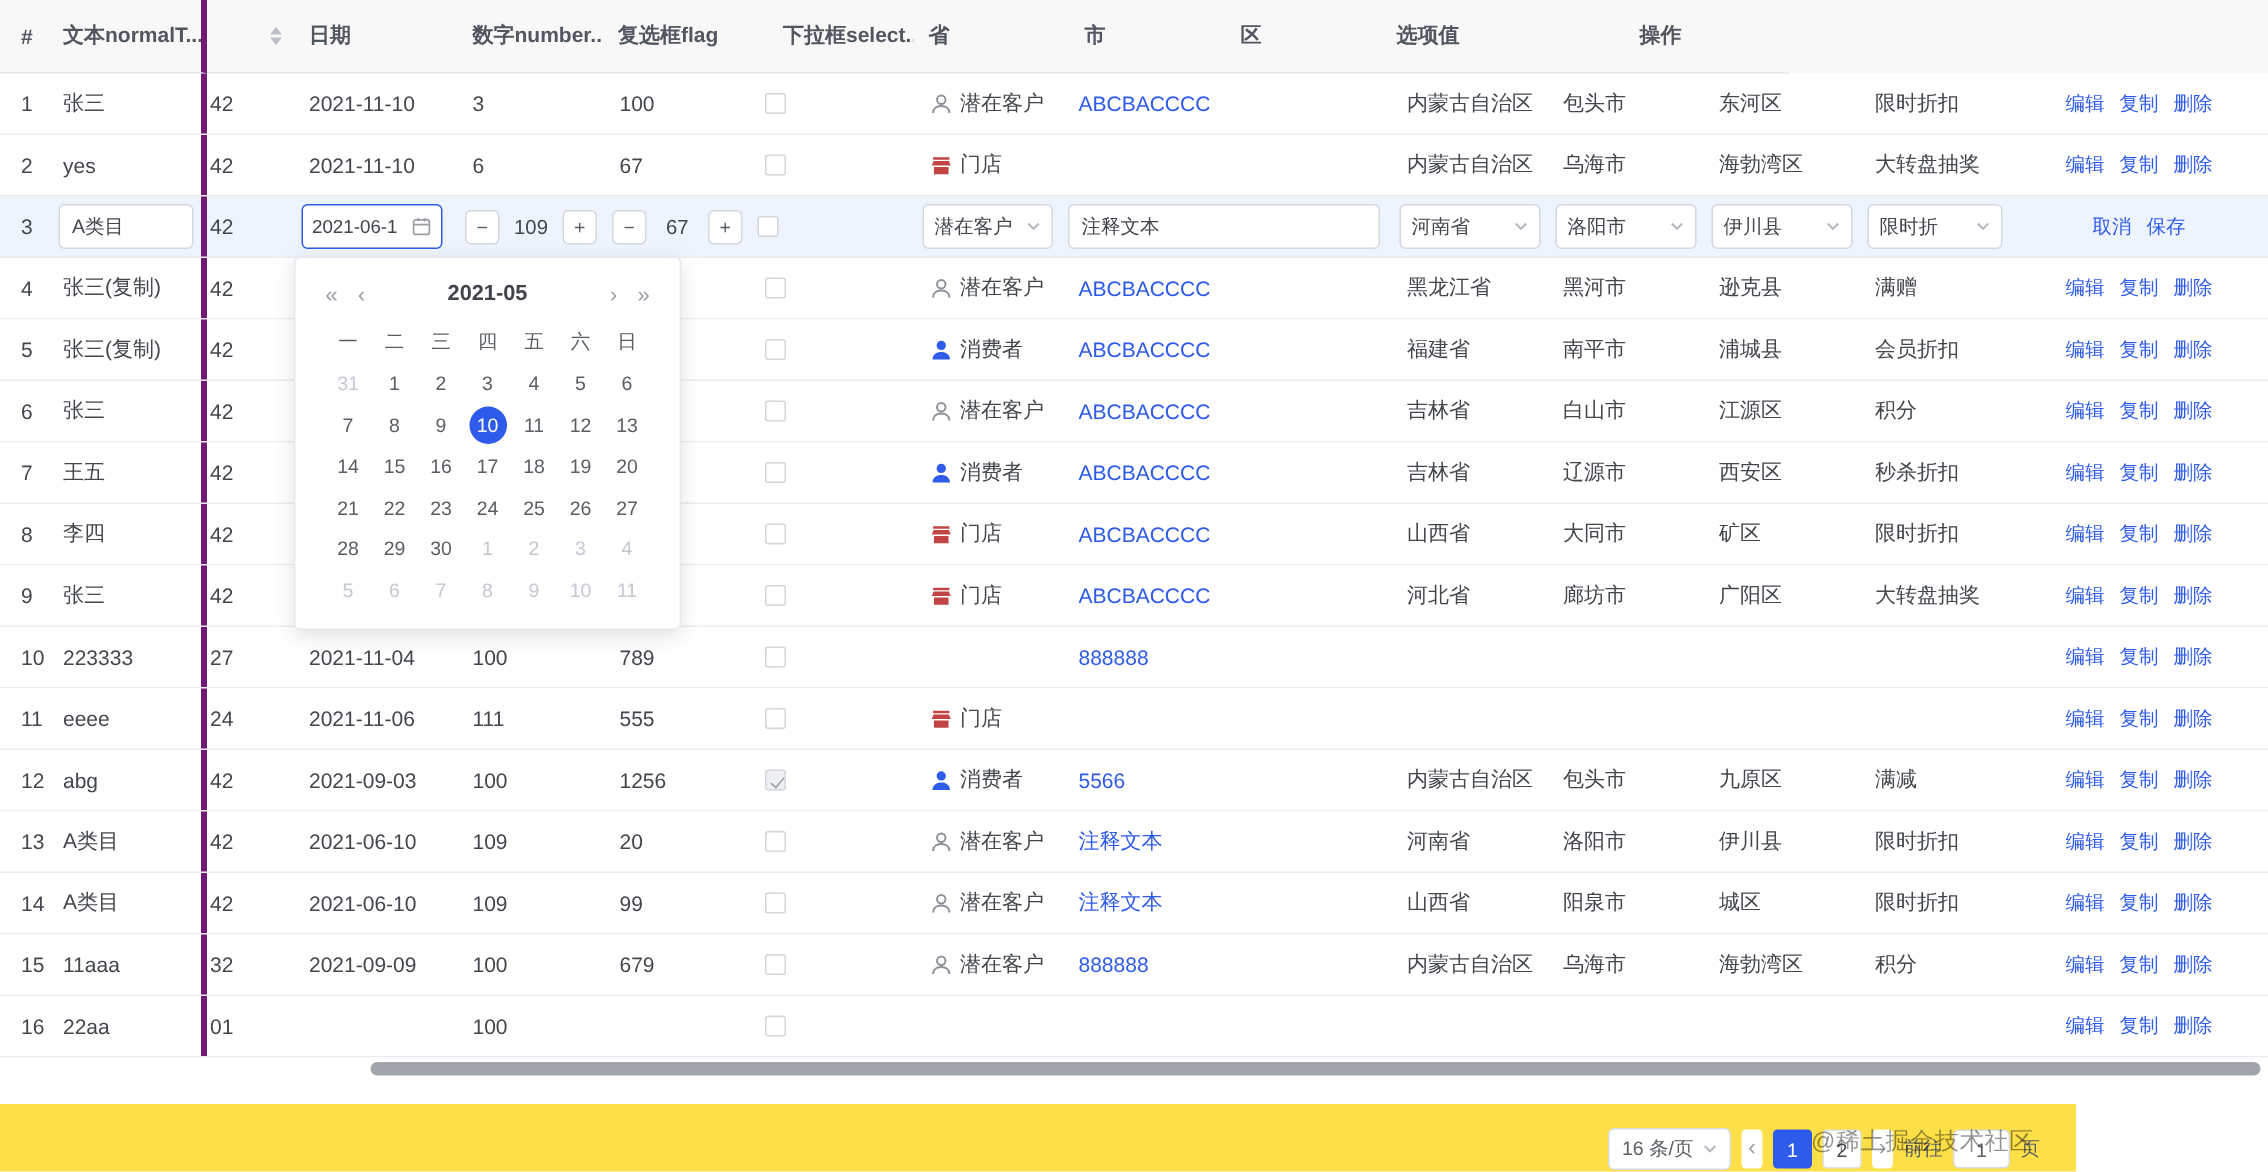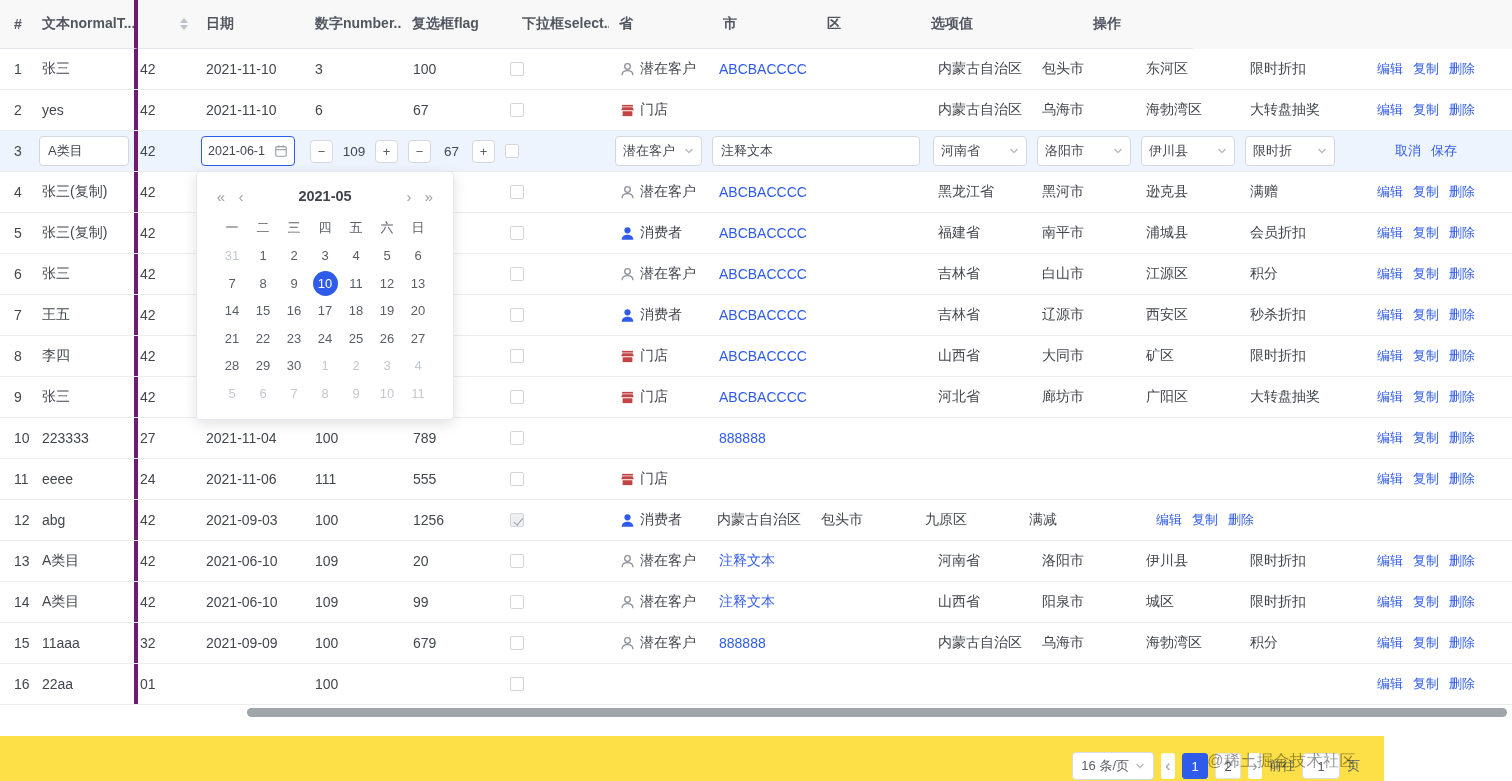--- a/index.html
+++ b/index.html
@@ -541,20 +541,23 @@
           <span class="checkbox checked disabled"></span>
         </div>
         <div class="cell c-select">
           <span class="cicon">
             <svg width="15" height="15" viewBox="0 0 16 16">
               <circle cx="8" cy="4.6" r="3.3" fill="#2f5bea"></circle>
               <path d="M1.8 14.6 C1.8 11.2 4.6 9.3 8 9.3 C11.4 9.3 14.2 11.2 14.2 14.6 Z" fill="#2f5bea"></path>
             </svg>
           </span>
           <span class="slab">消费者</span>
+        </div>
+        <div class="cell c-longtext">
+          <a class="link">5566</a>
         </div>
         <div class="cell c-province">内蒙古自治区</div>
         <div class="cell c-city">包头市</div>
         <div class="cell c-district">九原区</div>
         <div class="cell c-option">满减</div>
         <div class="cell c-actions">
           <a class="link act">编辑</a>
           <a class="link act">复制</a>
           <a class="link act">删除</a>
         </div>

